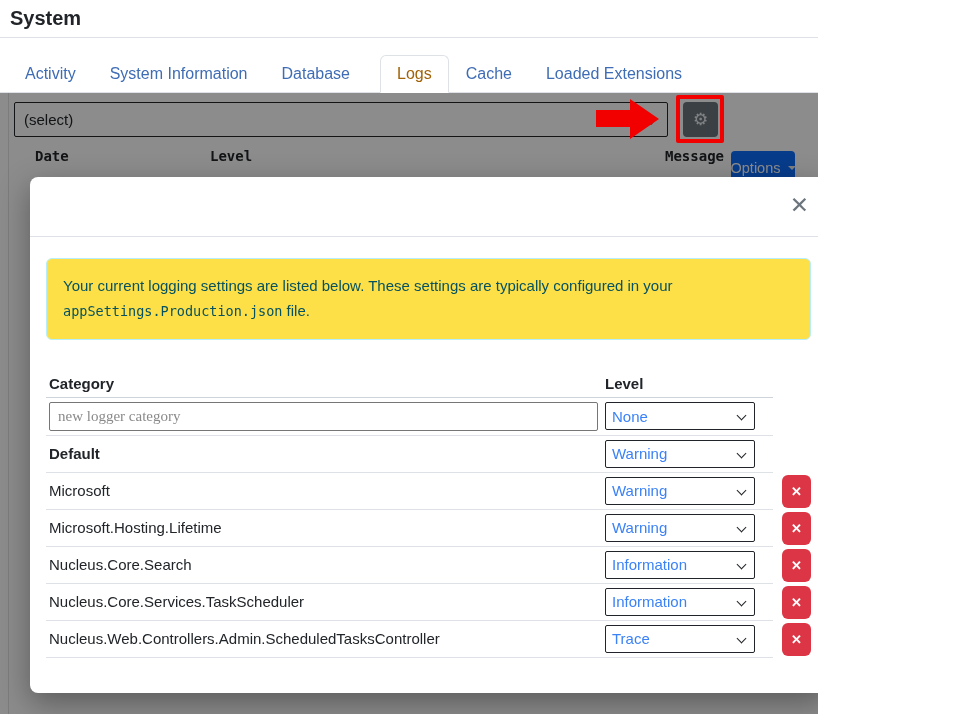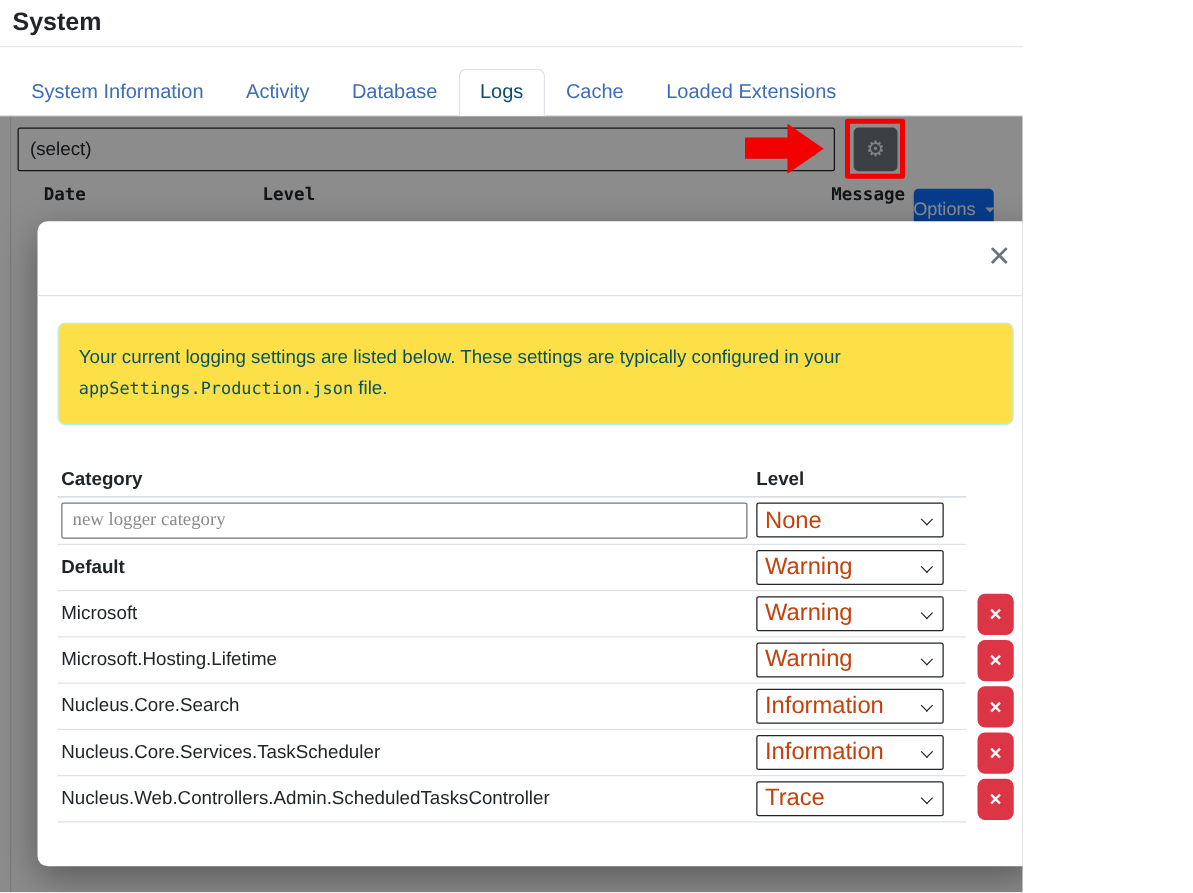--- a/index.html
+++ b/index.html
@@ -12,21 +12,21 @@
   .titlebar .title { font-size:20px; font-weight:700; color:#212529; padding-left:10px; }
   .titlebar .win-close { position:absolute; right:12px; top:6px; font-size:19px; color:#212529;
               cursor:pointer; line-height:24px; }
 
   
   .tabbar { position:absolute; left:0; top:38px; width:954px; height:55px; background:#fff; }
   .tabbar .underline { position:absolute; left:0; bottom:0; width:100%; height:1px; background:#dee2e6; }
   .tabs { display:flex; align-items:flex-end; height:100%; padding-left:8px; list-style:none; position:relative; }
   .tab { font-size:16px; color:#3e6cb5; padding:9px 16px; cursor:pointer; border:1px solid transparent;
          border-top-left-radius:6px; border-top-right-radius:6px; margin-bottom:0; position:relative; z-index:2; }
-  .tab.active { background:#fff; color:#0c4a6e; border-color:#dee2e6 #dee2e6 #fff; }
+  .tab.active { background:#fff; color:#a16207; border-color:#dee2e6 #dee2e6 #fff;margin-left:13px; }
 
   
   .content { position:absolute; left:0; top:93px; width:954px; height:621px; background:#fff; }
   .panel-borders { position:absolute; left:8px; top:0; width:938px; height:621px;
                    border-left:1px solid #dee2e6; border-right:1px solid #dee2e6; }
   .log-select { position:absolute; left:14px; top:9px; width:654px; height:35px; background:#fff;
                 border:1px solid #212529; border-radius:2px; font-size:15px; color:#212529;
                 display:flex; align-items:center; padding:0 30px 0 9px; cursor:pointer;text-align:center; }
   .chev { width:8px; height:8px; border-right:2px solid #212529; border-bottom:2px solid #212529;
           transform:rotate(45deg); display:inline-block; }
@@ -67,21 +67,21 @@
   .lg-table { margin-top:30px; }
   .lg-row { display:flex; align-items:center; }
   .row-main { flex:1; display:flex; align-items:center; border-bottom:1px solid #dee2e6;
               padding:4px 0 4px 3px; min-height:36px; }
   .row-head .row-main { border-bottom:1px solid #ced4da; min-height:28px; }
   .row-action { width:38px; display:flex; justify-content:flex-end; }
   .cell-cat { flex:1; font-size:15px; color:#212529; }
   .cell-cat.bold, .head-label { font-weight:700; font-size:15px; color:#212529; }
   .cell-level { width:168px; position:relative; }
   .level-select { width:150px; height:28px; border:1px solid #212529; border-radius:2px; background:#fff;
-                  font-size:19px; color:#c2410c; padding:0 24px 0 6px; appearance:none;
+                  font-size:15px; color:#3b82f6; padding:0 24px 0 6px; appearance:none;
                   -webkit-appearance:none; font-family:"Liberation Sans", sans-serif; cursor:pointer; }
   .cell-level .chev { position:absolute; right:28px; top:10px; width:7px; height:7px;
                       border-width:1.5px; border-color:#212529; pointer-events:none; }
   .cat-input { width:549px; height:29px; border:1px solid #767676; border-radius:2px; padding:0 8px;
                font-size:15px; color:#212529; font-family:Liberation Serif, serif; }
   .cat-input::placeholder { color:#8a8a8a; }
   .btn-delete { width:29px; height:33px; background:#dc3545; border:none; border-radius:6px;
                 color:#fff; font-size:13px; font-weight:700; cursor:pointer; display:flex;
                 align-items:center; justify-content:center; }
 </style>
@@ -91,22 +91,22 @@
 <div id="page">
 
   <div class="titlebar">
     <span class="title">System</span>
     <span class="win-close">✕</span>
   </div>
 
   <div class="tabbar">
     <div class="underline"></div>
     <ul class="tabs">
+      <li class="tab">Activity</li>
       <li class="tab">System Information</li>
-      <li class="tab">Activity</li>
       <li class="tab">Database</li>
       <li class="tab active">Logs</li>
       <li class="tab">Cache</li>
       <li class="tab">Loaded Extensions</li>
     </ul>
   </div>
 
   <div class="content">
     <div class="panel-borders"></div>
 

